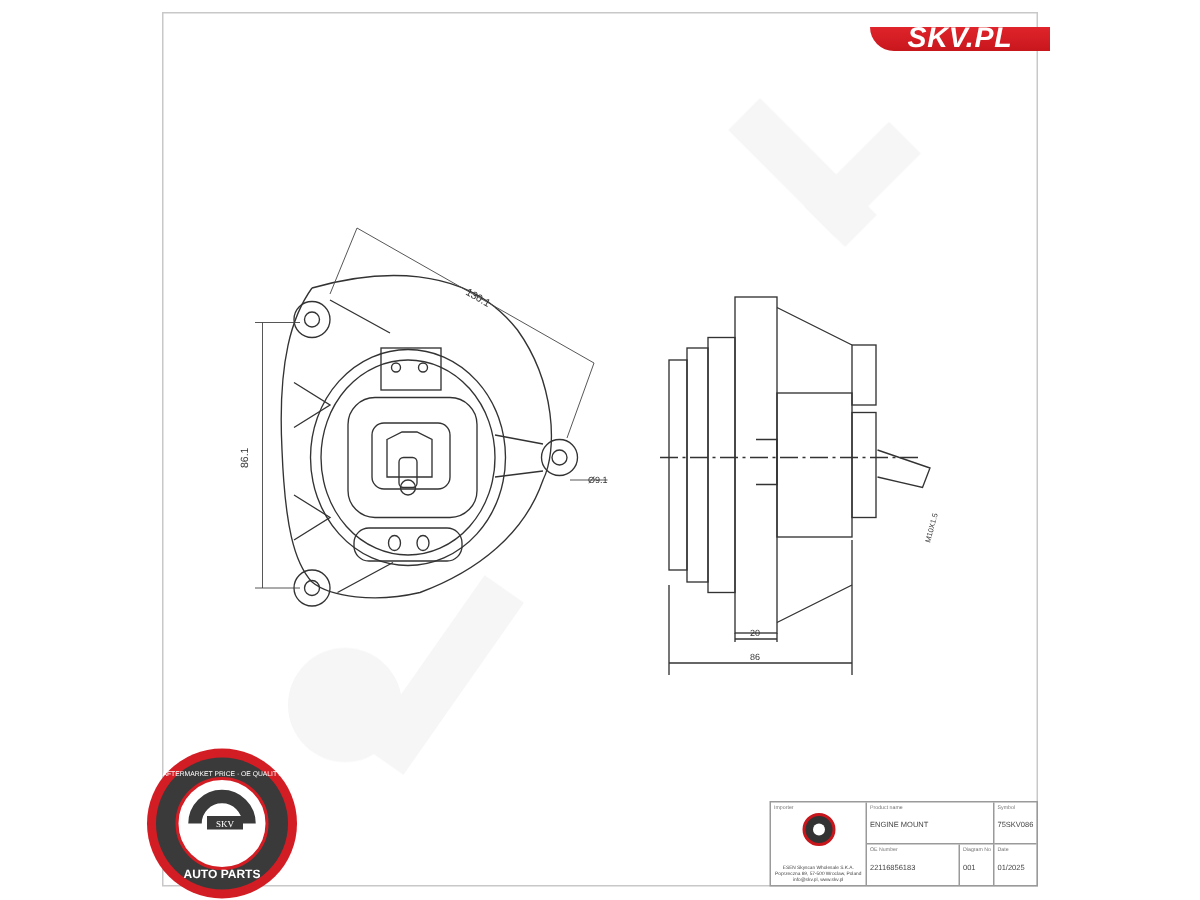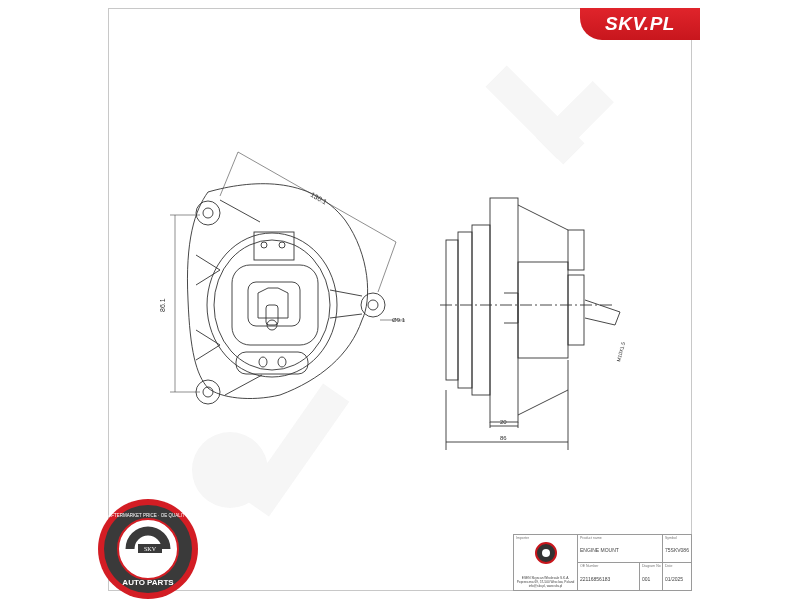--- a/index.html
+++ b/index.html
@@ -1,18 +1,18 @@
 <!DOCTYPE html>
 <html><head>
 <meta charset="utf-8">
 <style>
   html,body{margin:0;padding:0;background:#fff;}
   body{width:800px;height:600px;position:relative;overflow:hidden;font-family:"Liberation Sans",sans-serif;}
   .frame{position:absolute;left:108px;top:8px;width:584px;height:583px;border:1px solid #c8c8c8;box-sizing:border-box;}
-  .brand-tab{position:absolute;left:580px;top:8px;width:120px;height:32px;background:linear-gradient(180deg,#e0242b,#c8161d);border-bottom-left-radius:22px;display:flex;align-items:center;justify-content:center;}
+  .brand-tab{position:absolute;left:580px;top:18px;width:120px;height:16px;background:linear-gradient(180deg,#e0242b,#c8161d);border-bottom-left-radius:22px;display:flex;align-items:center;justify-content:center;}
   .brand-tab span{color:#fff;font-weight:bold;font-style:italic;font-size:19px;letter-spacing:0.5px;}
   svg.drawing{position:absolute;left:0;top:0;}
   .titleblock{position:absolute;left:513px;top:534px;width:179px;height:57px;border:1px solid #9a9a9a;box-sizing:border-box;font-size:4px;color:#555;}
   .tb-cell{position:absolute;border:0 solid #9a9a9a;box-sizing:border-box;}
   .tb-label{position:absolute;left:2px;top:1px;font-size:3.5px;color:#777;}
   .tb-value{position:absolute;left:2px;font-size:5px;color:#444;}
   .tb-addr{position:absolute;left:2px;right:2px;bottom:2px;text-align:center;font-size:3.2px;line-height:4px;color:#444;}
   .tb-mini-logo{position:absolute;left:21px;top:7px;width:22px;height:22px;border-radius:50%;background:#333;border:2px solid #c8161d;box-sizing:border-box;}
   .tb-mini-logo::after{content:"";position:absolute;left:5px;top:5px;width:8px;height:8px;border-radius:50%;background:#fff;}
   .badge{position:absolute;left:96px;top:497px;width:104px;height:104px;}

